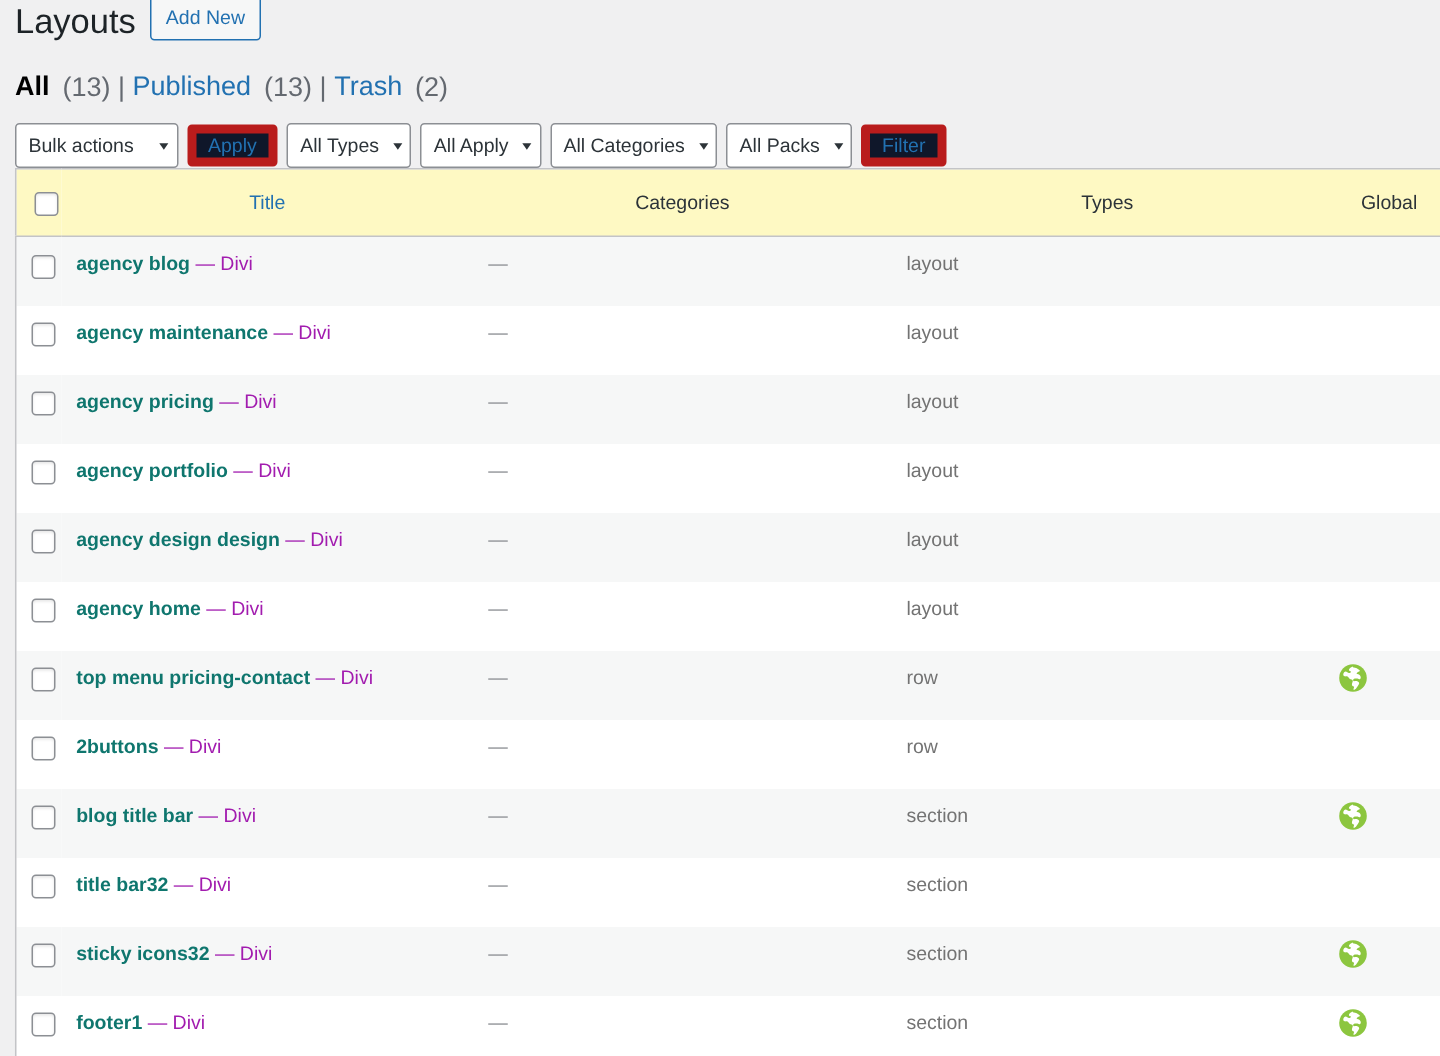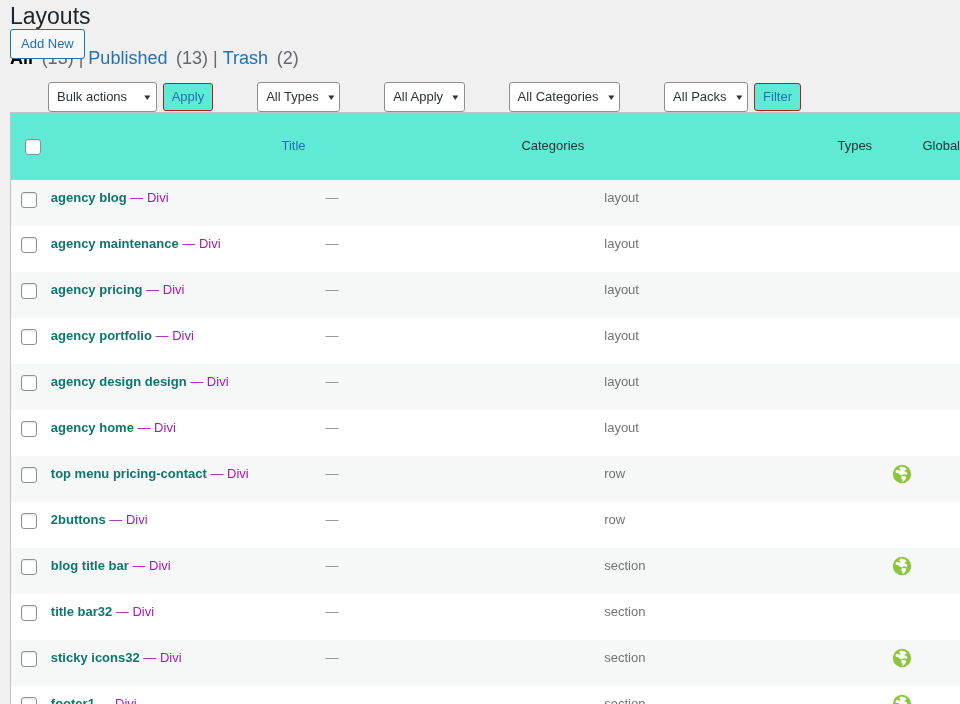--- a/index.html
+++ b/index.html
@@ -14,24 +14,23 @@
     font-size: 13px;
     color: #3c434a;
     -webkit-font-smoothing: antialiased;
   }
 
   .wrap { padding: 0; width: 960px; }
 
   
   .page-head {
     display: flex;
-    align-items: flex-start;
+    align-items: flex-end;
     padding: 2px 0 0 10px;
     height: 30px;
-    flex-direction: column;
   }
   .page-title {
     font-size: 23px;
     font-weight: 400;
     line-height: 1.3;
     color: #1d2327;
     margin: 0;
     padding: 0 9px 0 0;
   }
   .page-title-action {
@@ -95,40 +94,39 @@
     border: 1px solid #8c8f94;
     border-radius: 3px;
     background: #fff;
     color: #2c3338;
     font-size: 13px;
     padding: 0 6px 0 8px;
     margin-right: 6px;
     line-height: 2;
     box-shadow: 0 0 0 transparent;
     cursor: pointer;
-    margin-left: 38px;
   }
   .select-box .caret {
     font-size: 9px;
     margin-left: 10px;
     color: #2c3338;
     transform: scaleX(1.35);
     display: inline-block;
   }
   .select-box.bulk { min-width: 98px; }
   .select-box.bulk .caret { margin-left: 18px; }
 
   .btn-secondary {
     display: inline-flex;
     align-items: center;
     height: 30px;
     padding: 0 10px;
-    border: 1px solid #b91c1c;
+    border: 6px solid #b91c1c;
     border-radius: 3px;
-    background: #5eead4;
+    background: #0f172a;
     color: #2271b1;
     font-size: 13px;
     line-height: 2.15;
     cursor: pointer;
     margin-right: 6px;
     white-space: nowrap;
   }
   .btn-secondary.small { padding: 0 8px; height: 28px; }
 
   
@@ -137,25 +135,25 @@
     margin-left: 10px;
     border-collapse: collapse;
     background: #fff;
     border: 1px solid #c3c4c7;
     border-right: 0;
     box-shadow: 0 1px 1px rgba(0,0,0,.04);
     font-size: 13px;
     table-layout: fixed;
   }
   .wp-list-table thead th {
-    background: #5eead4;
-    text-align: right;
+    background: #fef9c3;
+    text-align: center;
     font-weight: 400;
     color: #2c3338;
-    padding: 24px 10px;
+    padding: 13px 10px;
     height: 26px;
     vertical-align: middle;
     border-bottom: 1px solid #c3c4c7;
     line-height: 1.4;
   }
   .wp-list-table thead th a {
     color: #2271b1;
     text-decoration: none;
   }
   .col-cb    { width: 30px; padding-left: 10px !important; padding-right: 0 !important; }

